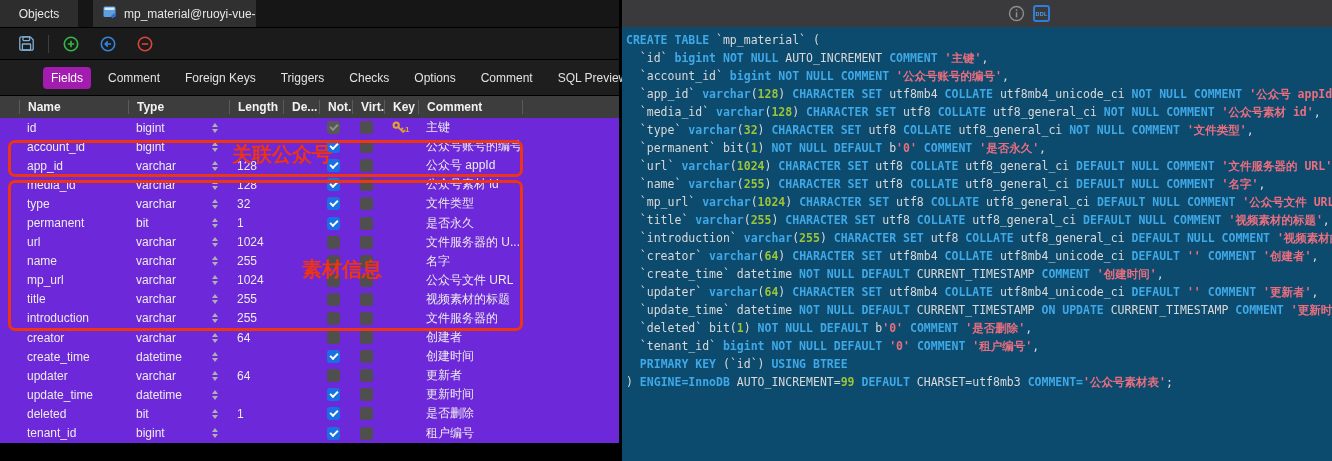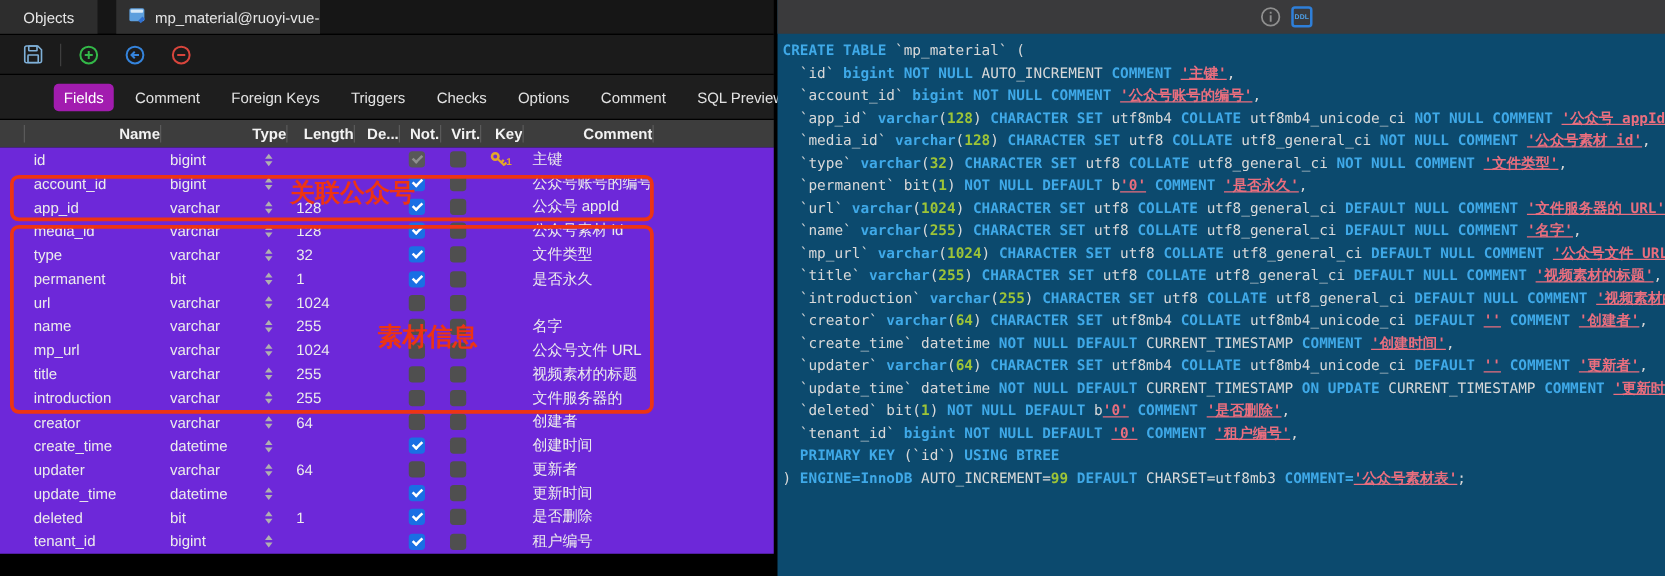--- a/index.html
+++ b/index.html
@@ -1,21 +1,21 @@
 <!DOCTYPE html>
 <html><head>
 <meta charset="utf-8">
 <style>
   * { margin:0; padding:0; box-sizing:border-box; }
   html,body { width:1332px; height:461px; overflow:hidden; background:#000; }
   body { font-family:"Liberation Sans", sans-serif; }
   .app { position:relative; width:1332px; height:461px; background:#000; }
 
   
-  .left-panel { position:absolute; left:0; top:0; width:621px; height:361px; background:#070707; border-right:2px solid #000;text-align:right; }
+  .left-panel { position:absolute; left:0; top:0; width:621px; height:361px; background:#070707; border-right:2px solid #000; }
 
   .tabstrip { height:27px; background:#161616; display:flex; align-items:stretch; }
   .tab { display:flex; align-items:center; justify-content:center; background:#2d2d2d; color:#e6e6e6; font-size:12px; cursor:default; }
   .tab-objects { width:78px; }
   .tab-main { width:163px; margin-left:15px; justify-content:flex-start; padding-left:10px; gap:7px; background:#303030; }
   .tab-main .lbl { white-space:nowrap; overflow:hidden; }
 
   .toolbar { height:33px; background:#1b1b1b; display:flex; align-items:center; border-top:1px solid #000; border-bottom:1px solid #000; }
   .tb-save { margin-left:18px; display:flex; }
   .tb-divider { width:1px; height:18px; background:#3e3e3e; margin:0 14px 0 13px; }
@@ -70,21 +70,21 @@
   .right-panel { position:absolute; left:622px; top:0; width:720px; height:461px; background:#0c4a6e; }
   .sql-header { height:27px; background:#3a3a3c; display:flex; align-items:center; }
   .sql-header .spacer { width:386px; }
   .info-ico { display:flex; margin-right:8px; }
   .ddl-ico { width:17px; height:17px; border:2px solid #2e7fd9; border-radius:3px; color:#4ea0e8; font-size:5.5px; font-weight:700; display:flex; align-items:center; justify-content:center; letter-spacing:.2px; }
   .sql-code { padding:4px 0 0 4px; font-family:"DejaVu Sans Mono", monospace; font-size:11.5px; line-height:18px; white-space:pre; overflow:hidden; }
   .sql-line { height:18px; }
   .tk-kw { color:#3fa9e8; font-weight:700; }
   .tk-pl { color:#d9d9d9; }
   .tk-num { color:#9dc437; font-weight:700; }
-  .tk-str { color:#ea6e7e; font-weight:700;text-decoration:underline; }
+  .tk-str { color:#ea6e7e; font-weight:700; }
 </style>
 </head>
 <body>
 
 <div class="app">
 
   <div class="left-panel">
 
     <div class="tabstrip">
       <div class="tab tab-objects">
@@ -302,20 +302,21 @@
             </div>
             <div class="gb-cell c-length">1024</div>
             <div class="gb-cell c-de"></div>
             <div class="gb-cell c-not">
               <span class="cb "></span>
             </div>
             <div class="gb-cell c-virt">
               <span class="cb"></span>
             </div>
             <div class="gb-cell c-key"></div>
+            <div class="gb-cell c-comment c-rest">文件服务器的 U...</div>
           </div>
           <div class="grid-row">
             <div class="gb-cell c-gutter"></div>
             <div class="gb-cell c-name">name</div>
             <div class="gb-cell c-type cell-type">
               <span>varchar</span>
               <span class="stepper">
                 <i class="up"></i>
                 <i class="down"></i>
               </span>

